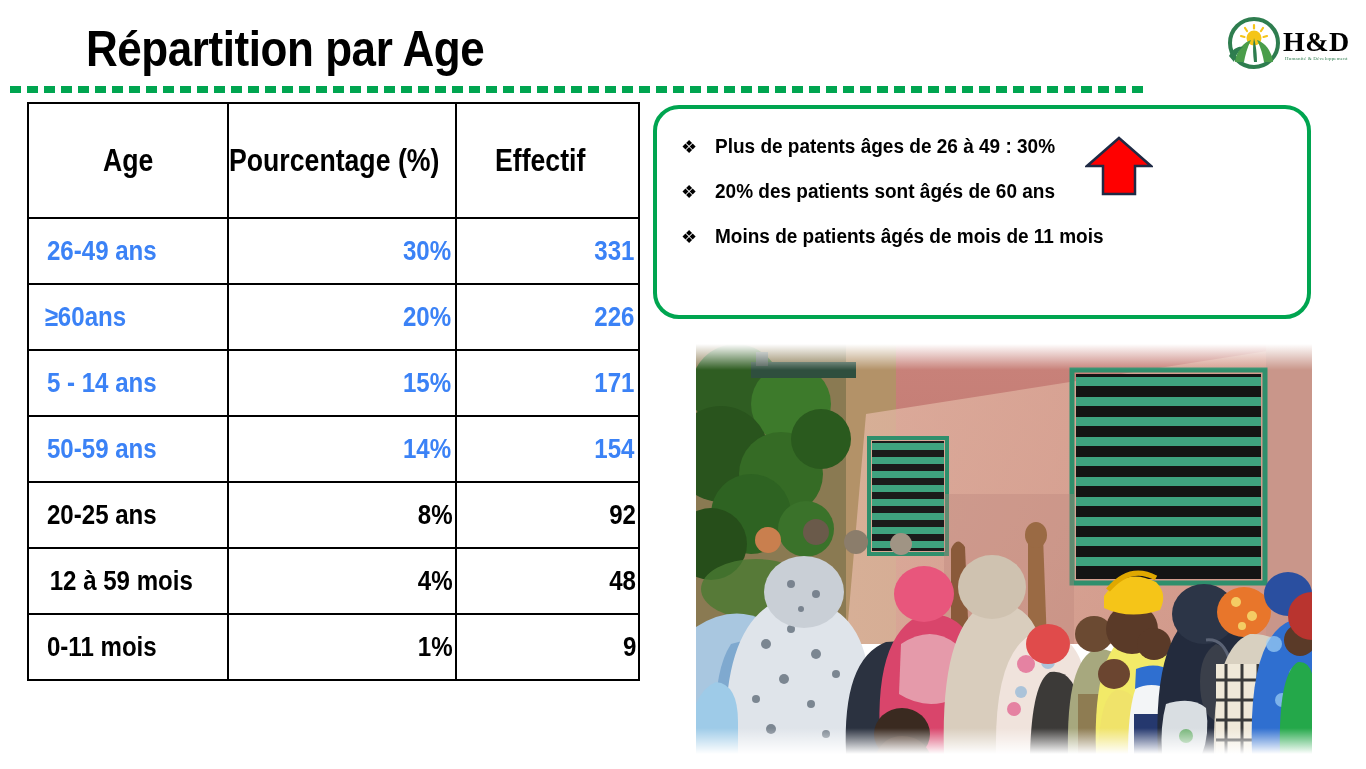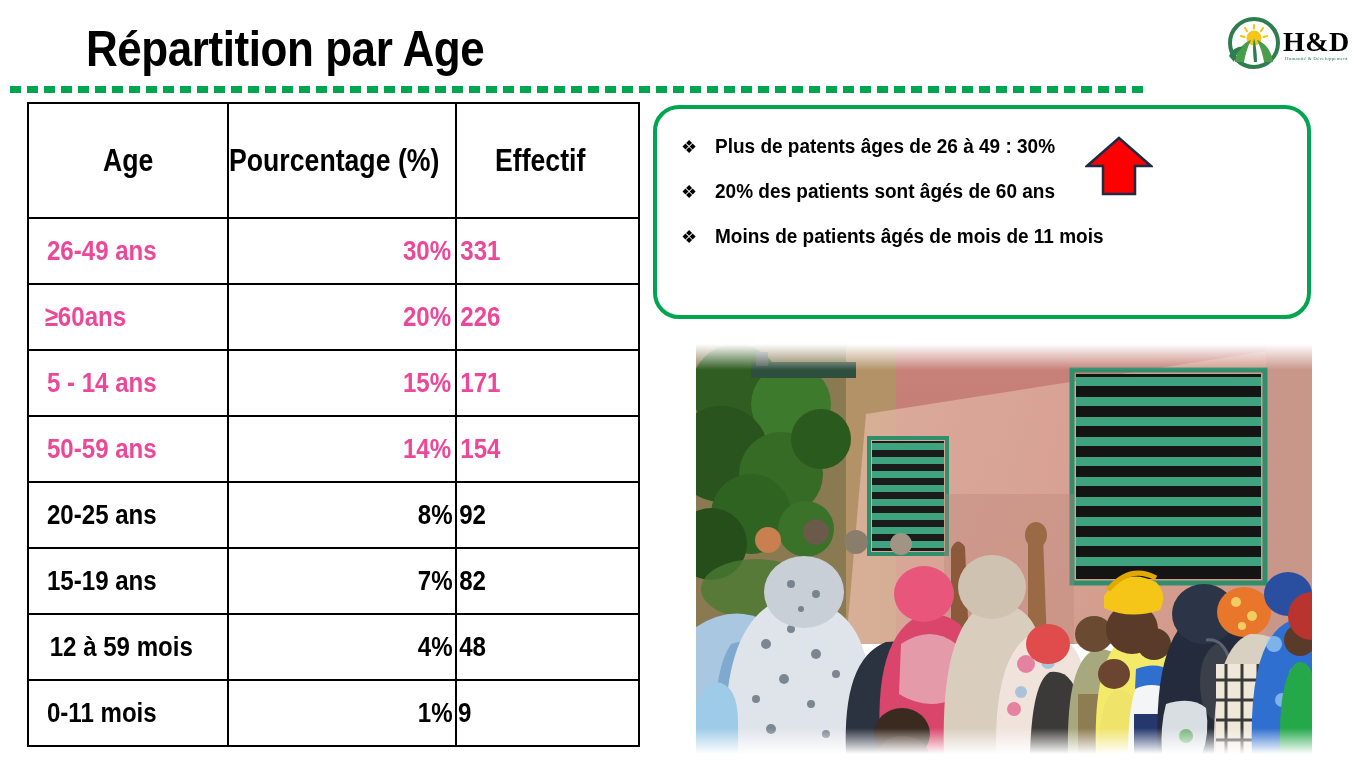--- a/index.html
+++ b/index.html
@@ -81,30 +81,30 @@
   }
   .hdr-pct > span, .hdr-eff > span { transform-origin: center center; }
 
   .body-row td {
     height: 64px;
     font-size: 28px;
     font-weight: bold;
   }
   .cell-age { text-align: left;  padding-left: 9px !important; }
   .cell-pct { text-align: right; }
-  .cell-eff { text-align: left; }
+  .cell-eff { text-align: right; }
   .body-row td > span {
     display: inline-block;
     transform: scaleX(0.86);
     transform-origin: center center;
     white-space: nowrap;
   }
   .cell-age > span { transform-origin: left center; }
 
-  .row-purple td { color: #ec4899; margin-left: 16px; }
+  .row-purple td { color: #3b82f6; margin-left: 16px; }
   .row-black  td { color: #000000; }
 
   
   #callout-box {
     position: absolute;
     left: 653px;
     top: 105px;
     width: 658px;
     height: 214px;
     border: 4px solid #00a550;
@@ -261,25 +261,20 @@
       <td class="cell-age"><span>50-59 ans</span></td>
       <td class="cell-pct"><span>14%</span></td>
       <td class="cell-eff"><span>154</span></td>
     </tr>
     <tr class="body-row row-black">
       <td class="cell-age"><span>20-25 ans</span></td>
       <td class="cell-pct"><span>8%</span></td>
       <td class="cell-eff"><span>92</span></td>
     </tr>
     <tr class="body-row row-black">
-      <td class="cell-age"><span>15-19 ans</span></td>
-      <td class="cell-pct"><span>7%</span></td>
-      <td class="cell-eff"><span>82</span></td>
-    </tr>
-    <tr class="body-row row-black">
       <td class="cell-age"><span>12 à 59 mois</span></td>
       <td class="cell-pct"><span>4%</span></td>
       <td class="cell-eff"><span>48</span></td>
     </tr>
     <tr class="body-row row-black">
       <td class="cell-age"><span>0-11 mois</span></td>
       <td class="cell-pct"><span>1%</span></td>
       <td class="cell-eff"><span>9</span></td>
     </tr>
   </tbody>

